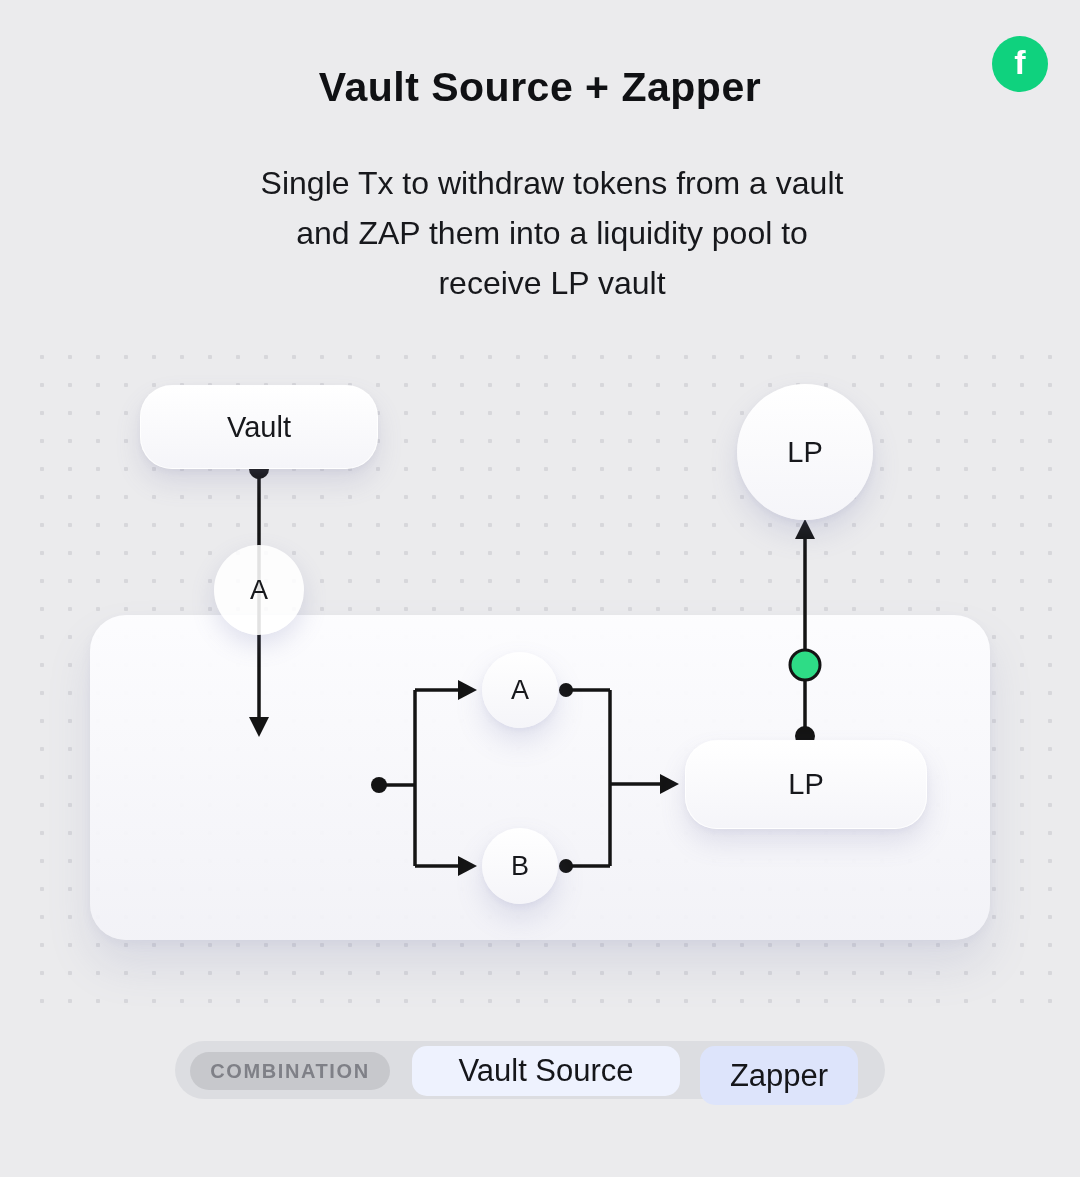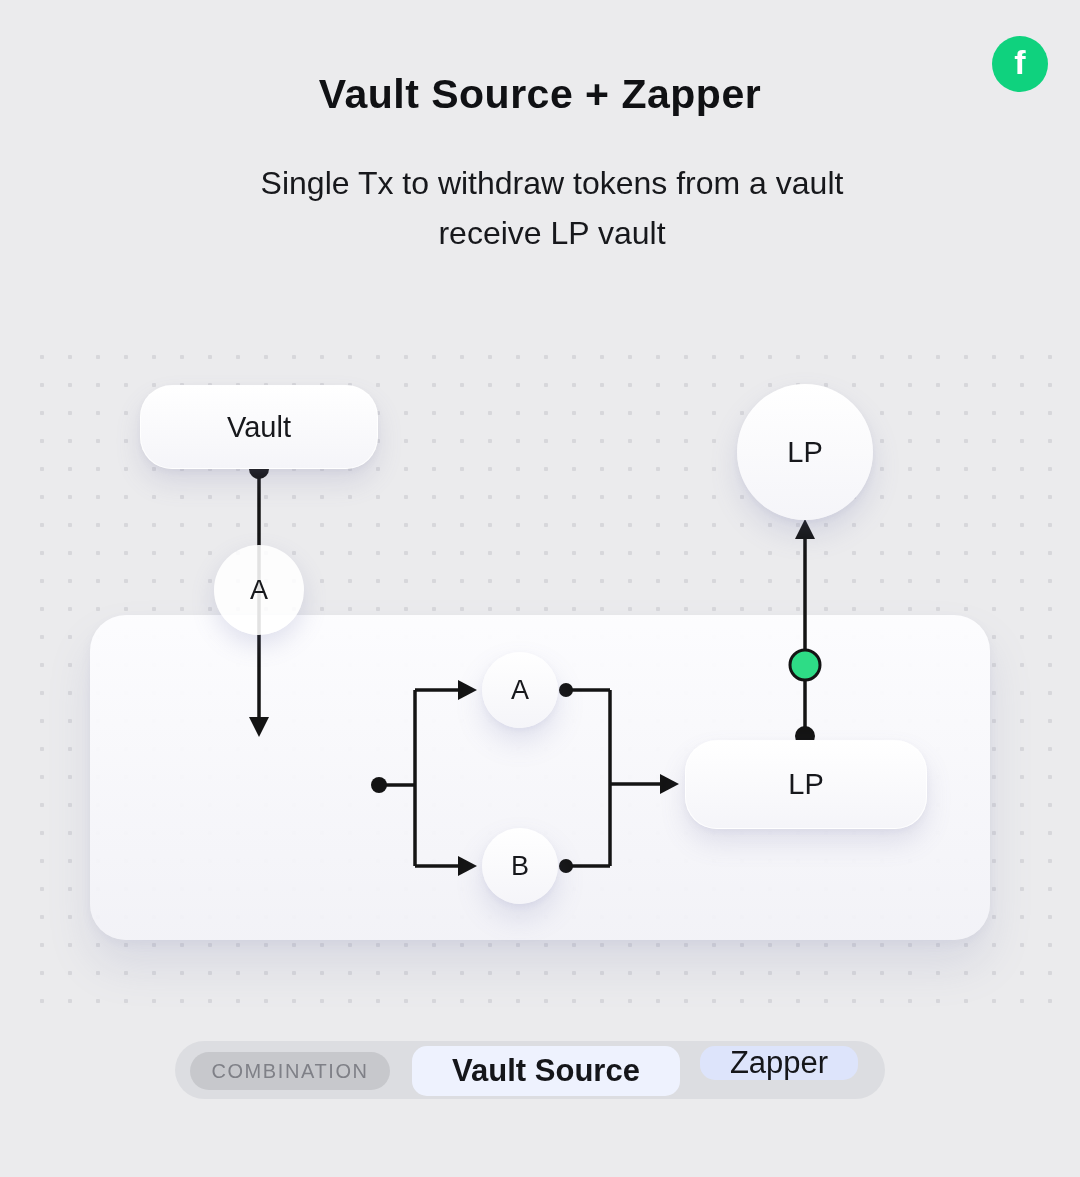--- a/index.html
+++ b/index.html
@@ -22,21 +22,20 @@
     z-index:0;
   }
 
   
   .title{
     position:absolute;top:64px;left:0;width:100%;
     text-align:center;
     font-size:41px;font-weight:700;letter-spacing:.5px;
     color:#101114;
     z-index:5;
-    margin-top:7px;
   }
   .subtitle{
     position:absolute;top:158px;left:0;width:100%;
     text-align:center;z-index:5;
   }
   .subtitle div{
     font-size:32px;line-height:50px;font-weight:400;color:#17181c;padding-left:24px;
   }
 
   .logo{
@@ -98,43 +97,44 @@
     position:absolute;left:175px;top:1041px;width:710px;height:58px;
     background:#dcdde1;border-radius:30px;z-index:4;
   }
   .pill{
     position:absolute;display:flex;align-items:center;justify-content:center;
     z-index:5;
   }
   .pill-combination{
     left:190px;top:1052px;width:200px;height:38px;
     background:#c7c8cc;border-radius:20px;
-    color:#7f8087;font-size:20px;font-weight:400;letter-spacing:1.6px;
+    color:#7f8087;font-size:20px;font-weight:700;letter-spacing:1.6px;
   }
   .pill-vault-source{
     left:412px;top:1046px;width:268px;height:50px;
     background:#eef2fe;border-radius:15px;
-    font-size:31px;color:#15161a;font-weight:700;
+    font-size:31px;color:#15161a;font-weight:400;
   }
   .pill-zapper{
-    left:700px;top:1046px;width:158px;height:34px;
+    left:700px;top:1046px;width:158px;height:59px;
     background:#dde4fb;border-radius:15px;
     font-size:31px;color:#15161a;font-weight:500;
   }
 </style>
 </head>
 <body>
 
 <div class="page">
 
   <div class="dots"></div>
 
   <div class="title">Vault Source + Zapper</div>
   <div class="subtitle">
     <div>Single Tx to withdraw tokens from a vault</div>
+    <div>and ZAP them into a liquidity pool to</div>
     <div>receive LP vault</div>
   </div>
   <div class="logo">
     <span>f</span>
   </div>
 
   <div class="panel"></div>
 
   <svg class="connectors" viewBox="0 0 1080 1177" xmlns="http://www.w3.org/2000/svg">
     <g stroke="#141414" stroke-width="3.5" fill="none">

